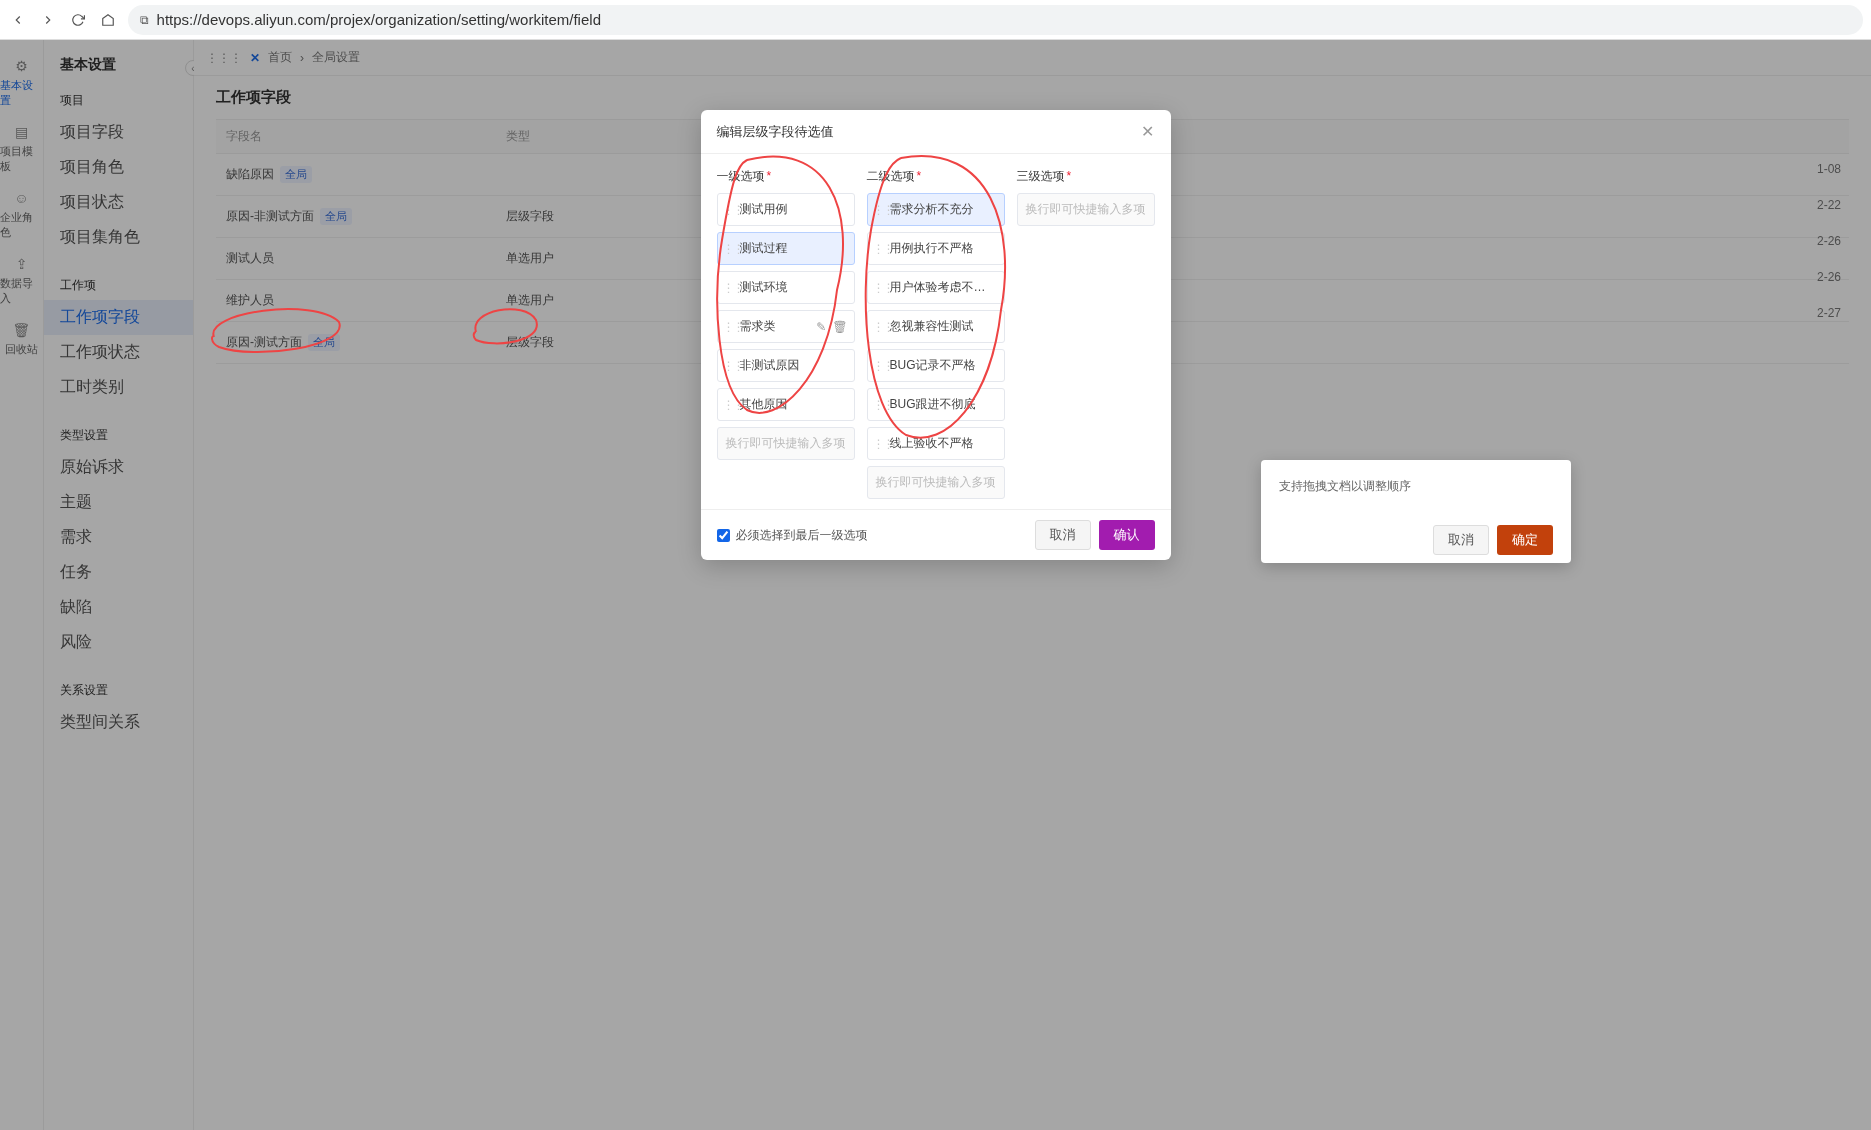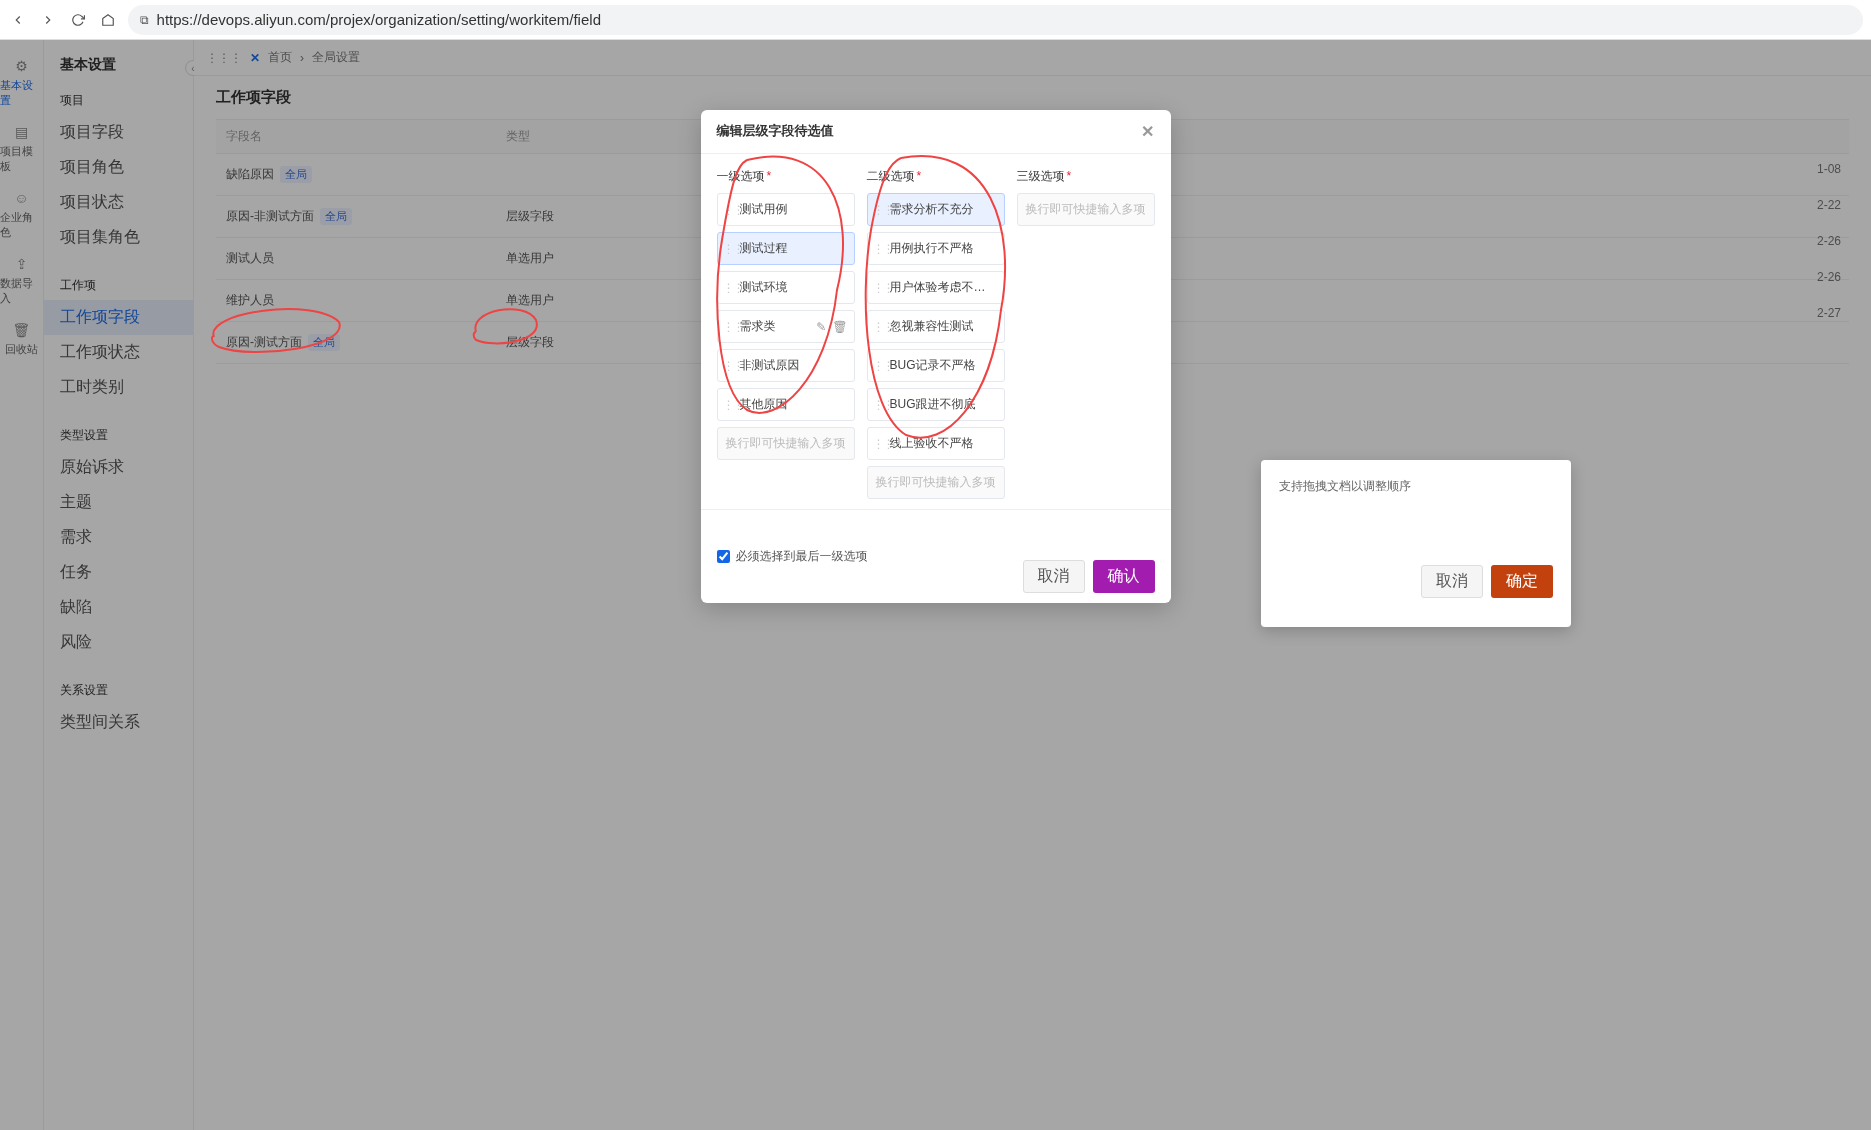--- a/index.html
+++ b/index.html
@@ -36,31 +36,31 @@
   .trow .c2 { flex: 1; }
   .tag { background:#eef3ff; color:#3a6fd8; font-size:11px; padding:1px 5px; border-radius:3px;}
   .topbar { height: 36px; border-bottom: 1px solid #eee; display:flex; align-items:center; padding:0 12px; gap:8px; color:#777; font-size:12px; background:#fff;}
   .topbar .apps { color:#888; }
   .topbar .logo { color:#1f6feb; font-weight:700; }
 
   .faketimes { position:absolute; right: 30px; top: 122px; display:flex; flex-direction:column; gap:22px; color:#777; font-size:12px; }
 
   
   .mask { position:absolute; inset:0; background: rgba(0,0,0,.35); }
-  .innermodal { position:absolute; right: 300px; top: 420px; width: 310px; background:#fff; border-radius:4px; box-shadow:0 4px 16px rgba(0,0,0,.2); padding:18px 18px 29px; }
+  .innermodal { position:absolute; right: 300px; top: 420px; width: 310px; background:#fff; border-radius:4px; box-shadow:0 4px 16px rgba(0,0,0,.2); padding:18px 18px 8px; }
   .innermodal .msg { font-size:12px; color:#666; margin-bottom:30px; }
   .innermodal .btns { display:flex; justify-content:flex-end; gap:8px;}
-  .btn { font-size:16px; padding:5px 14px; border-radius:3px; cursor:pointer; border:1px solid transparent;margin-top:40px; }
+  .btn { font-size:13px; padding:5px 14px; border-radius:3px; cursor:pointer; border:1px solid transparent; }
   .btn-default { background:#f5f5f5; color:#555; border-color:#ddd;}
   .btn-primary { background:#c2410c; color:#fff; }
   .btn-blue { background:#a21caf; color:#fff; }
 
   
   .modal { position:absolute; left: 50%; top: 70px; transform: translateX(-50%); width: 470px; background:#fff; border-radius:6px; box-shadow: 0 6px 24px rgba(0,0,0,.2); z-index: 20; }
-  .modal .mhead { display:flex; align-items:flex-start; justify-content:space-between; padding:12px 16px; border-bottom:1px solid #eee; font-size:13px; color:#333; font-weight:700;}
+  .modal .mhead { display:flex; align-items:flex-end; justify-content:space-between; padding:12px 16px; border-bottom:1px solid #eee; font-size:13px; color:#333; font-weight:400;}
   .modal .mhead .close { color:#999; cursor:pointer; font-size:16px; }
   .modal .mbody { padding:14px 16px 10px; }
   .cols { display:flex; gap:12px; }
   .col { flex:1; min-width: 0; }
   .col .label { font-size:12px; color:#333; margin-bottom:8px; }
   .col .label .req { color:#e23; margin-left:2px; }
   .opt { position:relative; border:1px solid #e4e7ed; border-radius:3px; font-size:12px; color:#444; padding:7px 8px 7px 22px; margin-bottom:6px; background:#fff; cursor:pointer; white-space:nowrap; overflow:hidden; text-overflow:ellipsis;}
   .opt.sel { background:#e9f0ff; border-color:#b7d0ff; }
   .opt .drag { position:absolute; left:5px; top:50%; transform:translateY(-50%); color:#ccc; font-size:12px; letter-spacing:-2px; }
   .opt .tools { position:absolute; right:6px; top:50%; transform:translateY(-50%); display:flex; gap:6px; color:#999; font-size:12px;}

